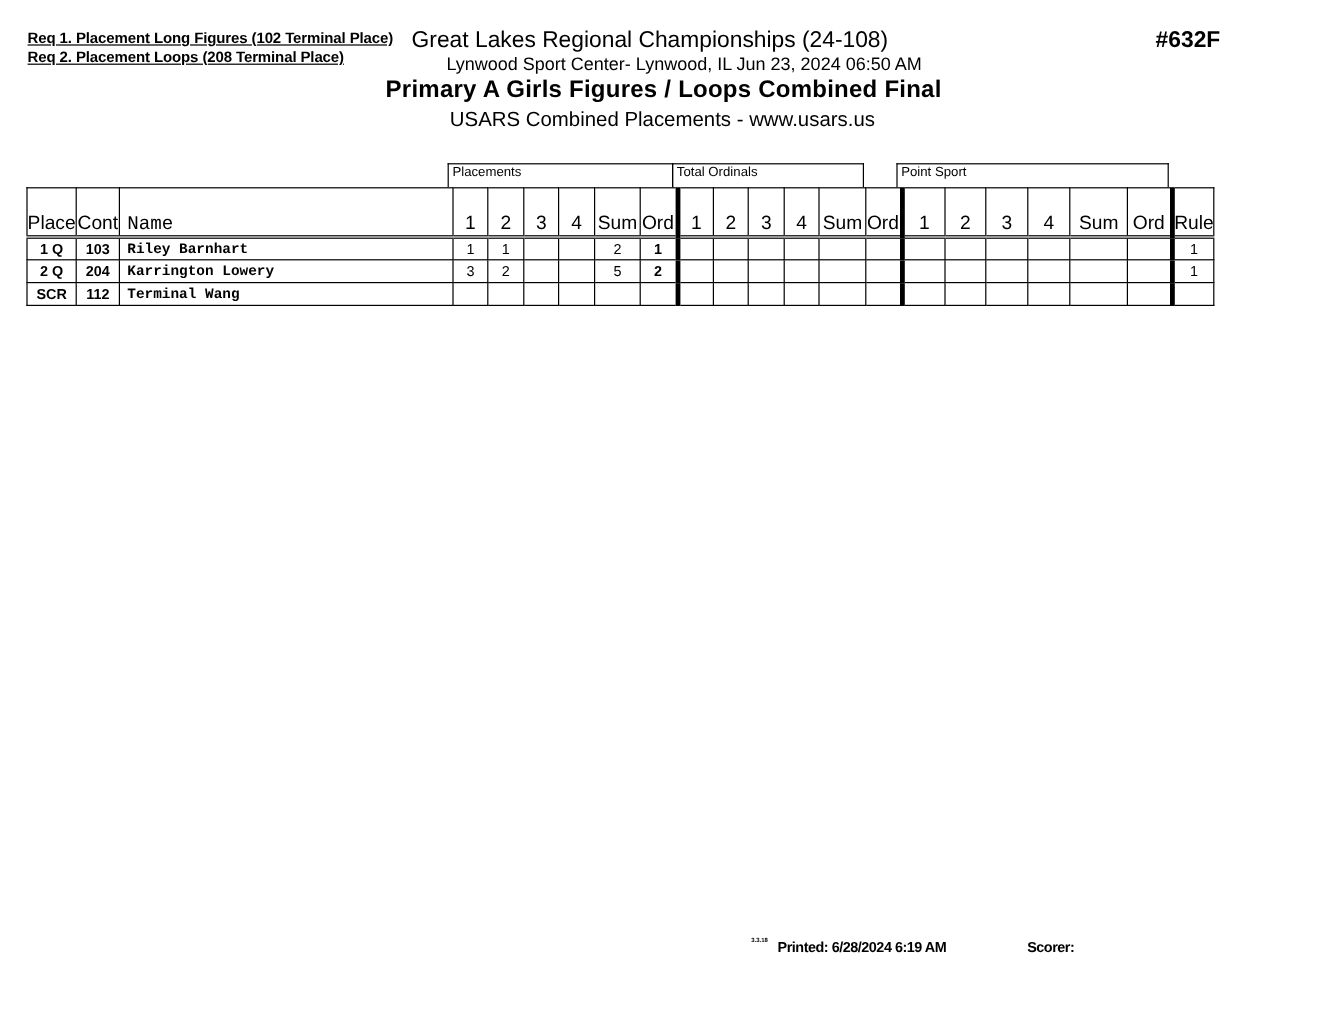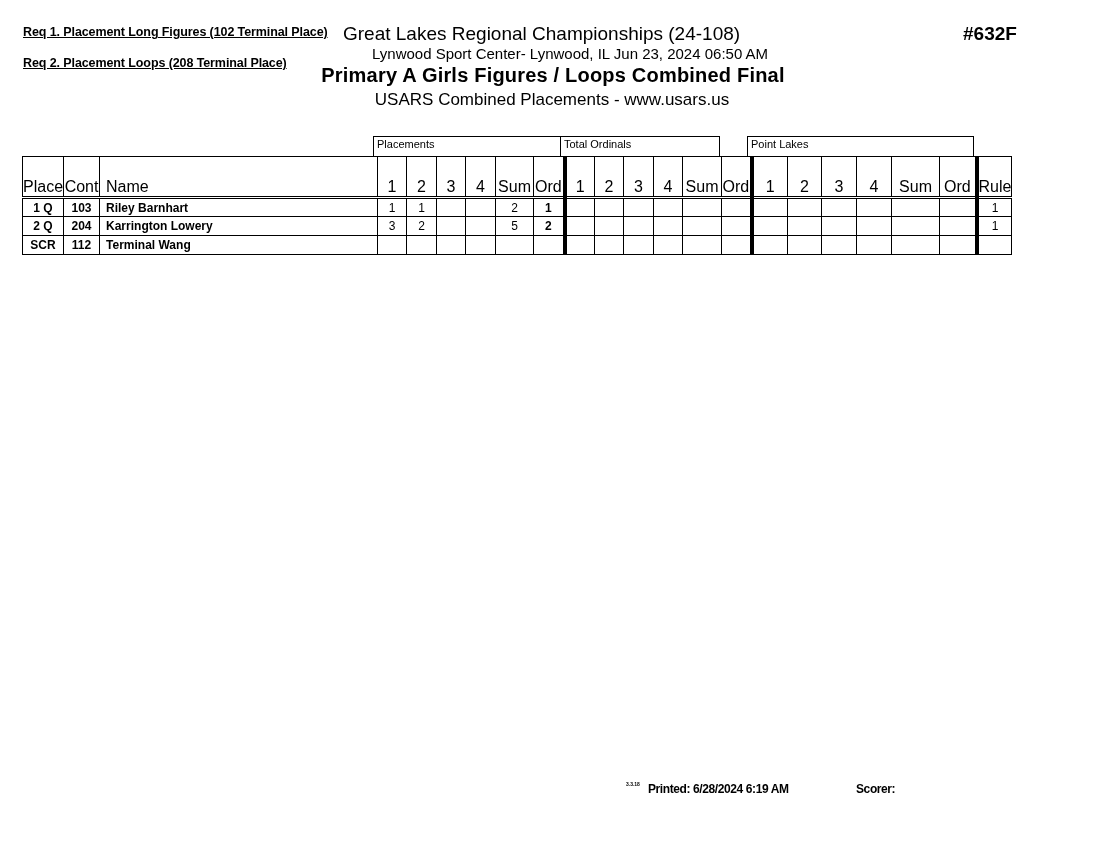--- a/index.html
+++ b/index.html
@@ -9,40 +9,40 @@
   .title { font-size: 19px; font-weight: normal; left: 343px; top: 23px; }
   .venue { font-size: 15px; left: 328px; top: 45px; margin-left: 44px; }
   .event { font-size: 20px; font-weight: bold; left: 0; width: 1106px; text-align: center; top: 64px; letter-spacing: 0.2px; }
   .subtitle { font-size: 17px; left: 0; width: 1104px; text-align: center; top: 90px; }
   .eventno { font-size: 19px; font-weight: bold; left: 963px; top: 23px; text-align: right; }
 
   .grp { position: absolute; top: 136px; height: 20px; border: 1px solid #000; border-bottom: none; box-sizing: border-box; font-size: 11px; padding: 1px 0 0 3px; }
   table.res { position: absolute; left: 22px; top: 156px; border-collapse: collapse; font-size: 12px; }
   table.res td { border: 1px solid #000; height: 19px; padding: 0; text-align: center; box-sizing: border-box; }
   table.res tr.hdr td { height: 21px; border-bottom: 3px double #000; padding-top: 21px; font-size: 16px; }
-  table.res td.name { text-align: left; padding-left: 6px; }
+  table.res td.name { text-align: left; padding-left: 6px; font-family: Liberation Mono, monospace; }
   table.res tr.row td.b { font-weight: bold; }
   table.res td.thickl { border-left: 4px solid #000; }
   .foot { position: absolute; top: 782px; font-size: 12px; font-weight: bold; letter-spacing: -0.4px; }
   .ver { position: absolute; left: 626px; top: 781px; font-size: 5px; font-weight: bold; }
 </style>
 </head>
 <body>
 
 <div class="abs req" style="top:25px">Req  1.  Placement Long Figures (102 Terminal Place)</div>
-<div class="abs req" style="top:56px">Req  2.  Placement Loops (208 Terminal Place)</div>
+<div class="abs req" style="top:41px">Req  2.  Placement Loops (208 Terminal Place)</div>
 <div class="abs title">Great Lakes Regional Championships (24-108)</div>
 <div class="abs venue">Lynwood Sport Center- Lynwood, IL  Jun 23, 2024  06:50 AM</div>
 <div class="abs event">Primary A Girls Figures / Loops Combined Final</div>
 <div class="abs subtitle">USARS Combined Placements - www.usars.us</div>
 <div class="abs eventno">#632F</div>
 
 <div class="grp" style="left:373px;width:188px">Placements</div>
 <div class="grp" style="left:560px;width:160px">Total Ordinals</div>
-<div class="grp" style="left:747px;width:227px">Point Lakes</div>
+<div class="grp" style="left:747px;width:227px">Point Sport</div>
 
 <table class="res">
   <colgroup>
     <col style="width:37px">
       <col style="width:36px">
       <col style="width:278px">
     <col style="width:29px">
       <col style="width:30px">
       <col style="width:29px">
       <col style="width:30px">

